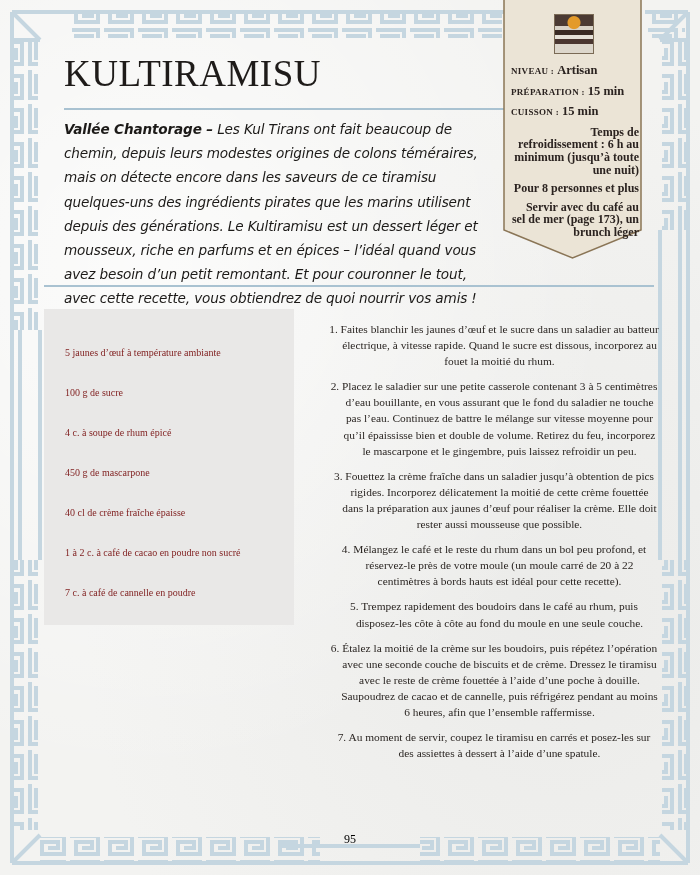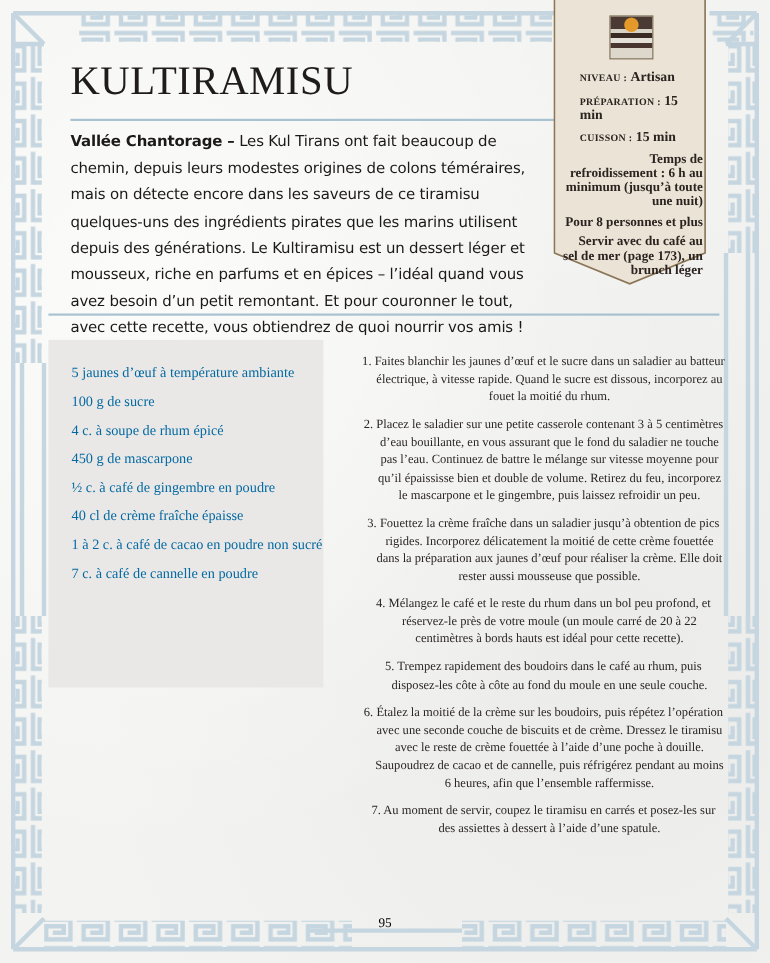--- a/index.html
+++ b/index.html
@@ -24,54 +24,54 @@
       font-family: "Liberation Serif", "DejaVu Serif", serif;
       font-size: 37px; letter-spacing: 0.5px; font-weight: normal;
       color: #1e1b19; margin: 0;
     }
     .rule {
       position: absolute; height: 2px; background: #a9c2d1;
     }
     .intro {
       position: absolute; left: 64px; top: 117px; width: 430px;
       font-family: "DejaVu Sans", sans-serif; font-size: 13.6px; line-height: 24.2px;
-      color: #1c1a18; letter-spacing: -0.15px; 
+      color: #1c1a18; letter-spacing: -0.15px; font-style: italic;
     }
     .intro .lead { font-weight: bold; }
 
     
     .banner {
       position: absolute; left: 503px; top: -2px; width: 139px; height: 262px;
     }
     .banner svg { position: absolute; left: 0; top: 0; }
     .banner-content {
       position: absolute; left: 8px; top: 16px; width: 128px;
       font-family: "Liberation Serif", "DejaVu Serif", serif; font-weight: bold;
       color: #2b2320; font-size: 12px; line-height: 12.6px;
     }
     .dish-thumb {
       width: 40px; height: 40px; margin: 0 0 10px 43px;
       border: 1px solid #7a6a55; box-sizing: border-box;
       background:
         radial-gradient(circle at 50% 20%, #e39a2a 0 6px, transparent 7px),
         linear-gradient(180deg, #4b3a33 0 30%, #d8d2c7 30% 40%, #3a2a24 40% 52%, #e6e1d8 52% 64%, #4a3630 64% 76%, #ddd7cc 76% 100%);
     }
-    .meta-row { margin: 0 0 7px 16px; }
+    .meta-row { margin: 0 0 7px 0; }
     .meta-label { font-size: 9px; letter-spacing: 0.3px; }
     .meta-value { font-size: 12.5px; }
     .meta-block { margin: 0 0 6px 0; text-align: right; }
 
     
     .ingredients-box {
       position: absolute; left: 44px; top: 309px; width: 250px; height: 316px;
       background: #e9e8e7;
     }
     .ingredients-list { list-style: none; margin: 0; padding: 17px 0 0 21px; }
     .ingredients-list li {
-      font-size: 13px; line-height: 26px; color: #0369a1; white-space: nowrap;
+      font-size: 10px; line-height: 26px; color: #7f1d1d; white-space: nowrap; margin-top: 14px;
     }
 
     
     .steps { position: absolute; left: 329px; top: 321px; width: 330px; list-style: none; margin: 0; padding: 0; text-align: center; }
     .steps li {
       font-size: 11.4px; line-height: 16.1px; color: #2b2623;
       padding-left: 11px; text-indent: -11px; margin: 0 0 9px 0;
     }
     .page-number {
       position: absolute; left: 0; width: 700px; top: 832px; text-align: center;
@@ -155,21 +155,20 @@
     <div class="meta-block">Servir avec du café au sel de mer (page 173), un brunch léger</div>
   </div>
 </div>
 
 <div class="ingredients-box">
   <ul class="ingredients-list">
     <li>5 jaunes d’œuf à température ambiante</li>
     <li>100 g de sucre</li>
     <li>4 c. à soupe de rhum épicé</li>
     <li>450 g de mascarpone</li>
-    <li>½ c. à café de gingembre en poudre</li>
     <li>40 cl de crème fraîche épaisse</li>
     <li>1 à 2 c. à café de cacao en poudre non sucré</li>
     <li>7 c. à café de cannelle en poudre</li>
   </ul>
 </div>
 
 <ol class="steps">
   <li>1. Faites blanchir les jaunes d’œuf et le sucre dans un saladier au batteur électrique, à vitesse rapide. Quand le sucre est dissous, incorporez au fouet la moitié du rhum.</li>
   <li>2. Placez le saladier sur une petite casserole contenant 3 à 5 centimètres d’eau bouillante, en vous assurant que le fond du saladier ne touche pas l’eau. Continuez de battre le mélange sur vitesse moyenne pour qu’il épaississe bien et double de volume. Retirez du feu, incorporez le mascarpone et le gingembre, puis laissez refroidir un peu.</li>
   <li>3. Fouettez la crème fraîche dans un saladier jusqu’à obtention de pics rigides. Incorporez délicatement la moitié de cette crème fouettée dans la préparation aux jaunes d’œuf pour réaliser la crème. Elle doit rester aussi mousseuse que possible.</li>

